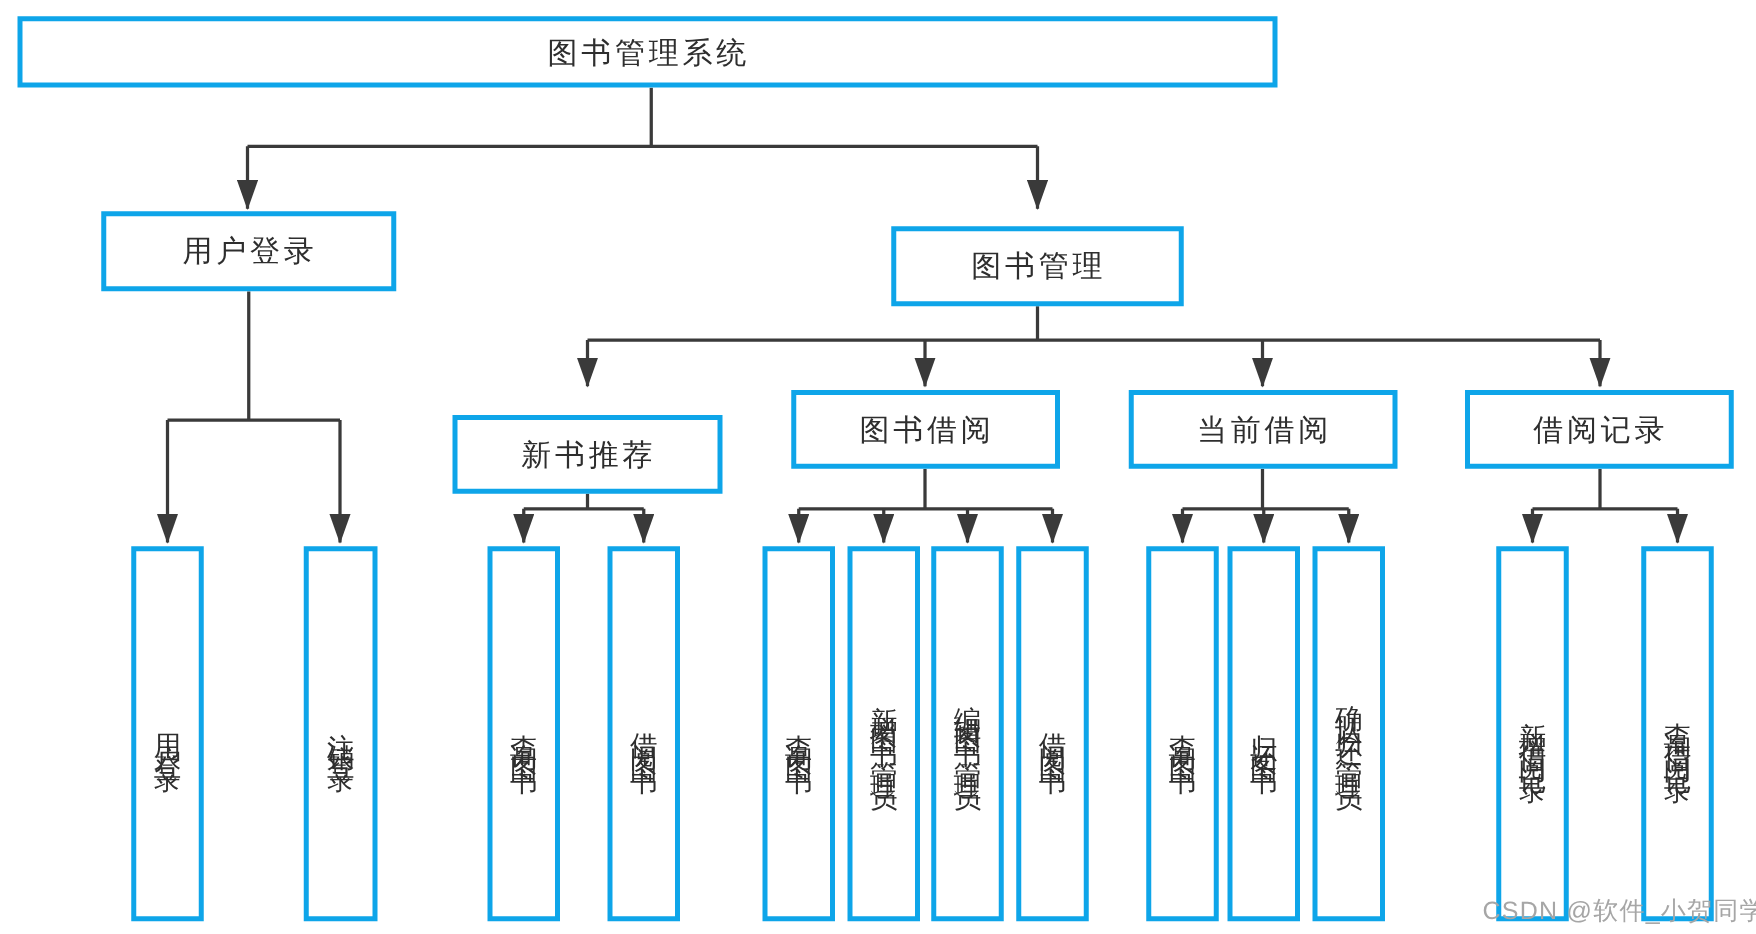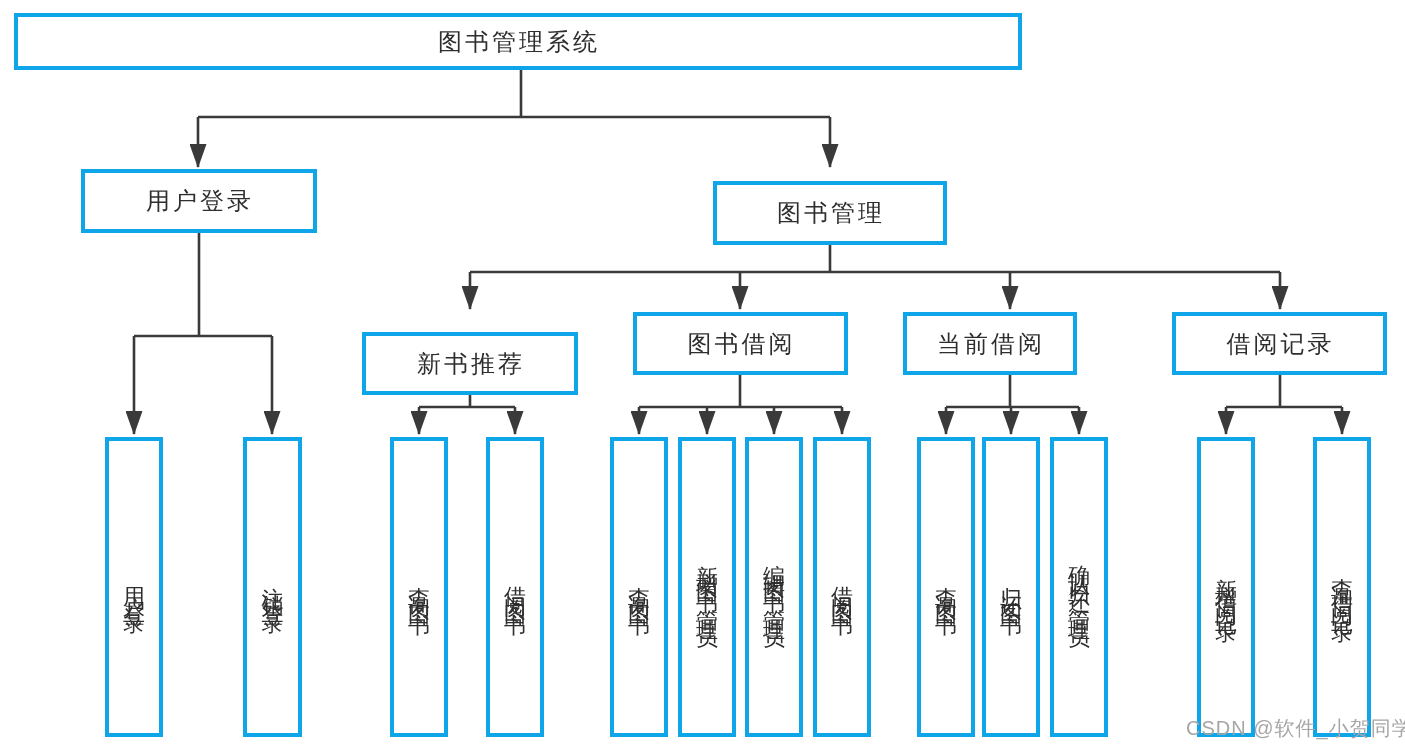--- a/index.html
+++ b/index.html
@@ -108,21 +108,21 @@
   <div class="box h" style="left:713px; top:181px; width:234px; height:64px;">
     <span>图书管理</span>
   </div>
 
   <div class="box h" style="left:362px; top:312px; width:216px; height:63px;margin-top:20px;">
     <span>新书推荐</span>
   </div>
   <div class="box h" style="left:633px; top:312px; width:215px; height:63px;">
     <span>图书借阅</span>
   </div>
-  <div class="box h" style="left:903px; top:312px; width:174px; height:63px;">
+  <div class="box h" style="left:903px; top:312px; width:215px; height:63px;">
     <span>当前借阅</span>
   </div>
   <div class="box h" style="left:1172px; top:312px; width:215px; height:63px;">
     <span>借阅记录</span>
   </div>
 
   <div class="box" style="left:105px; top:437px; width:58px; height:300px;">
     <span class="vtext">用户登录</span>
   </div>
   <div class="box" style="left:243px; top:437px; width:59px; height:300px;">

